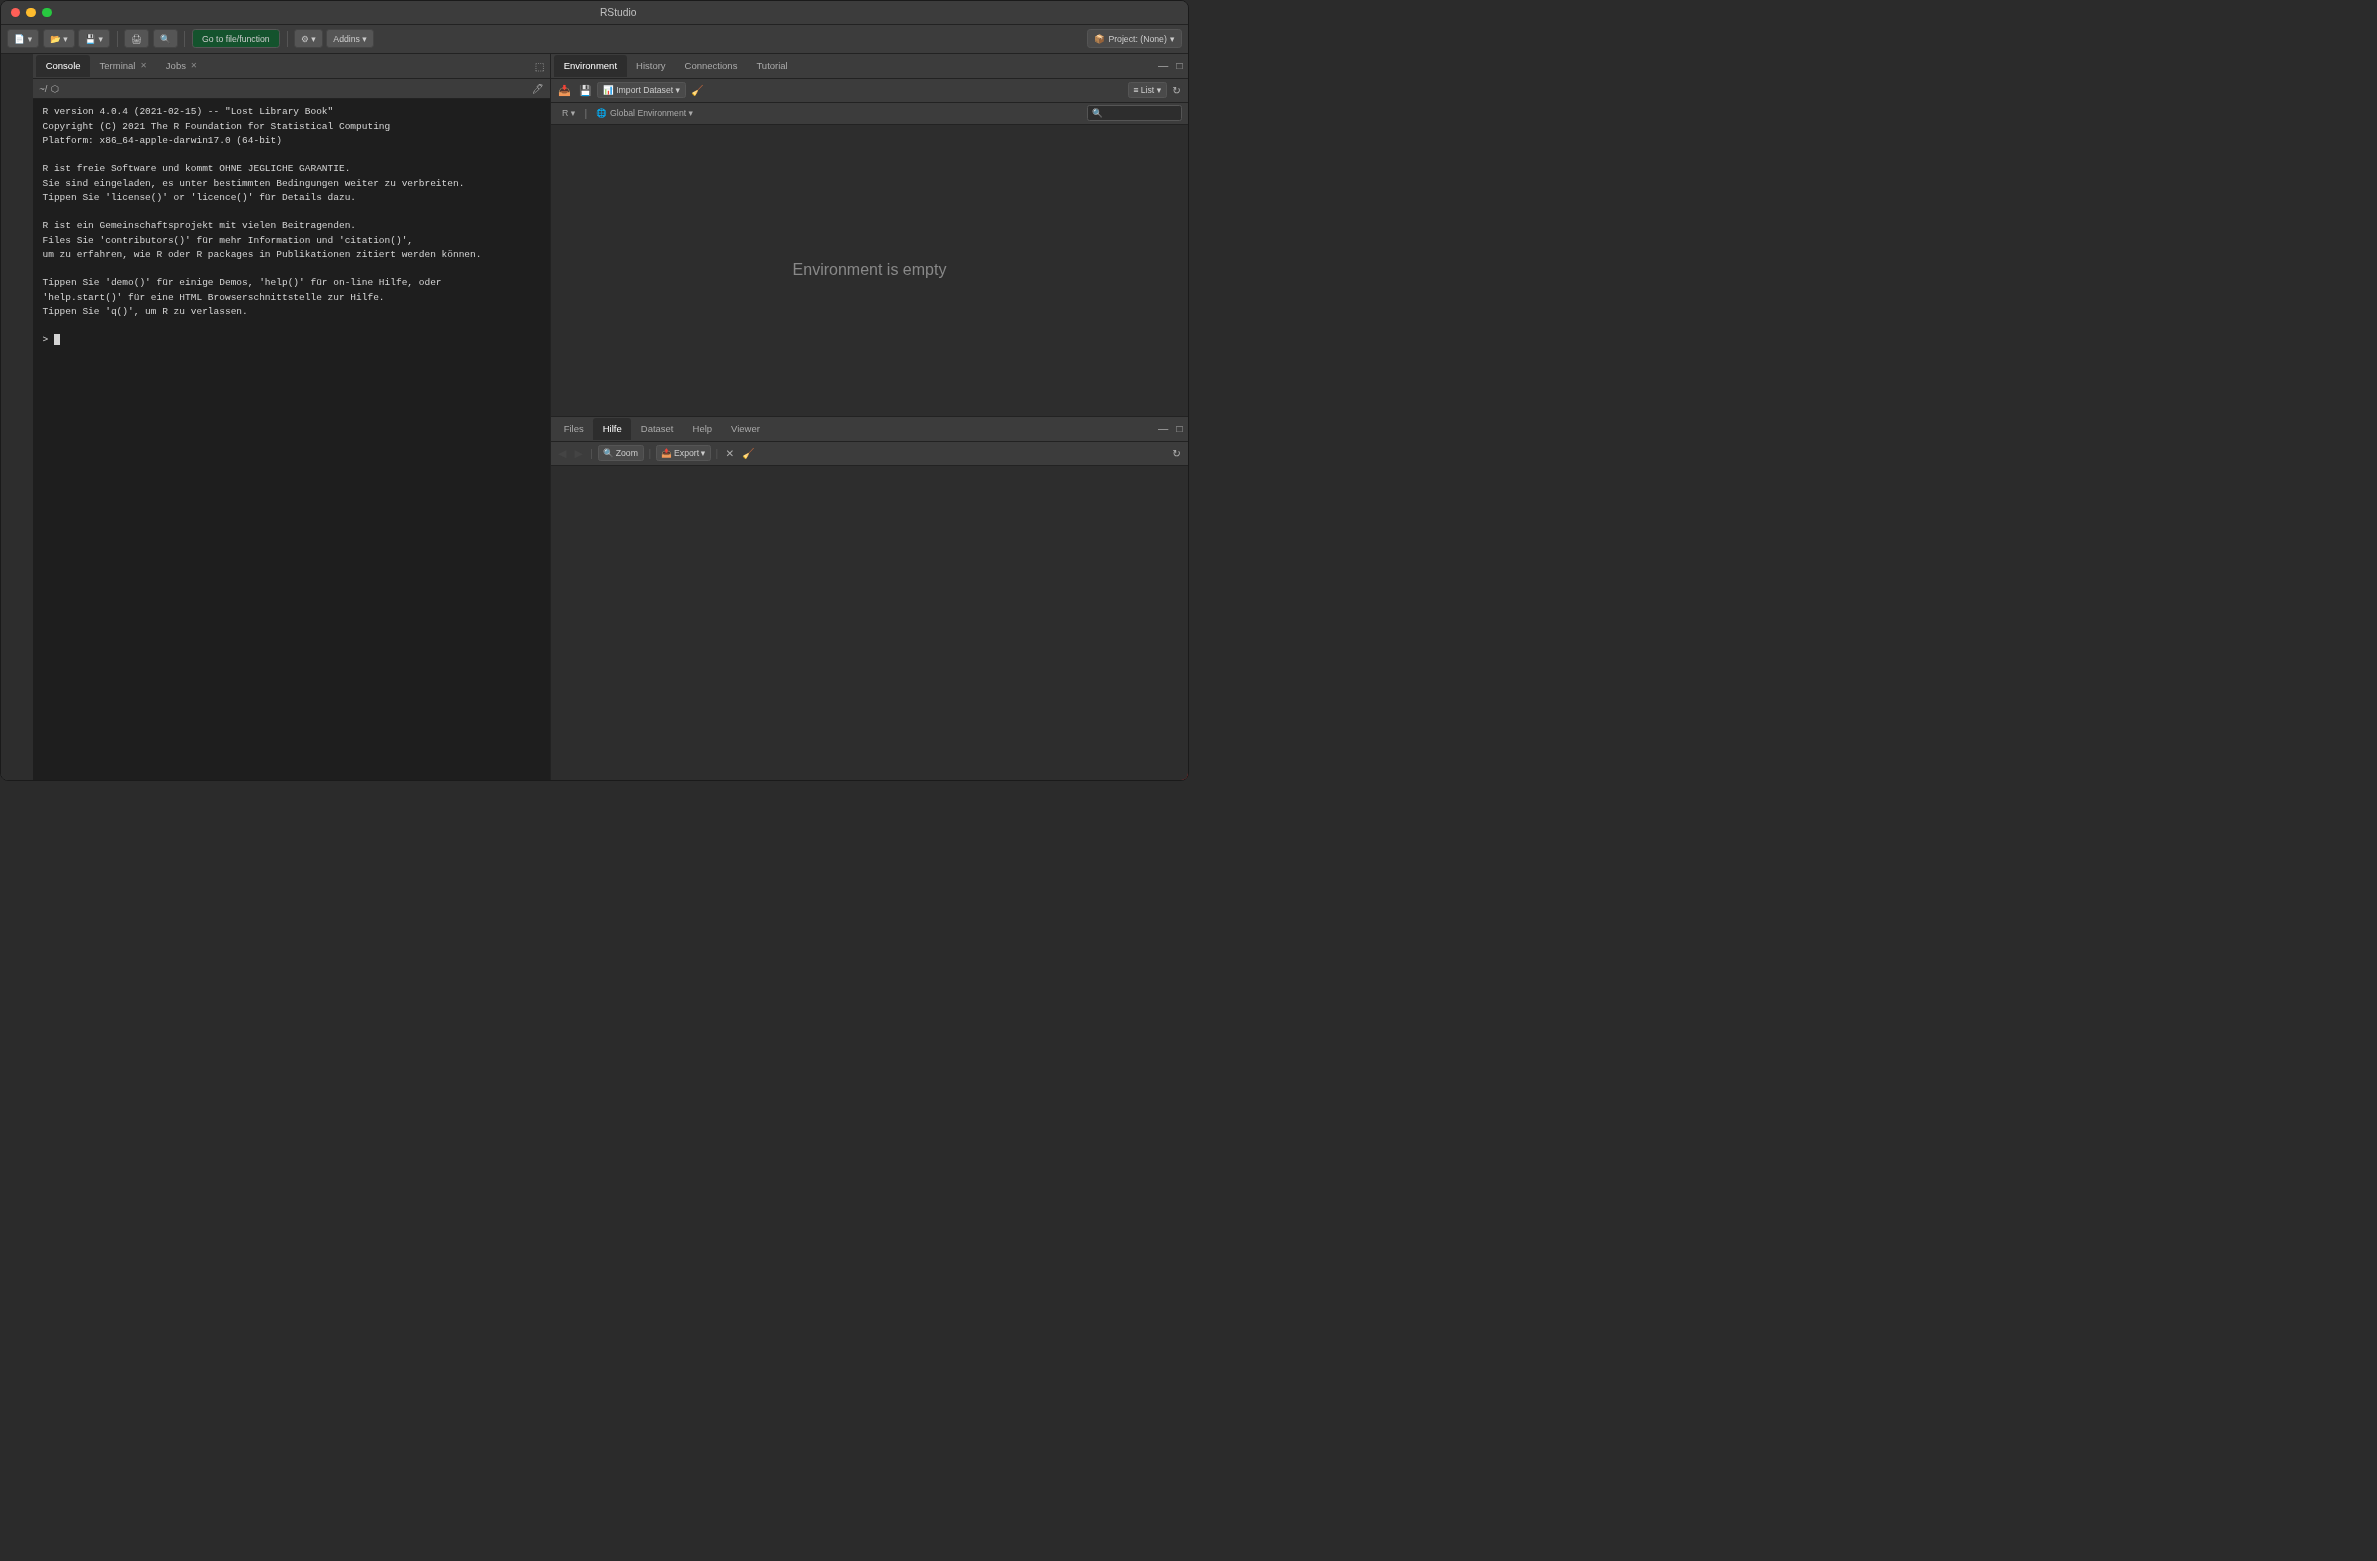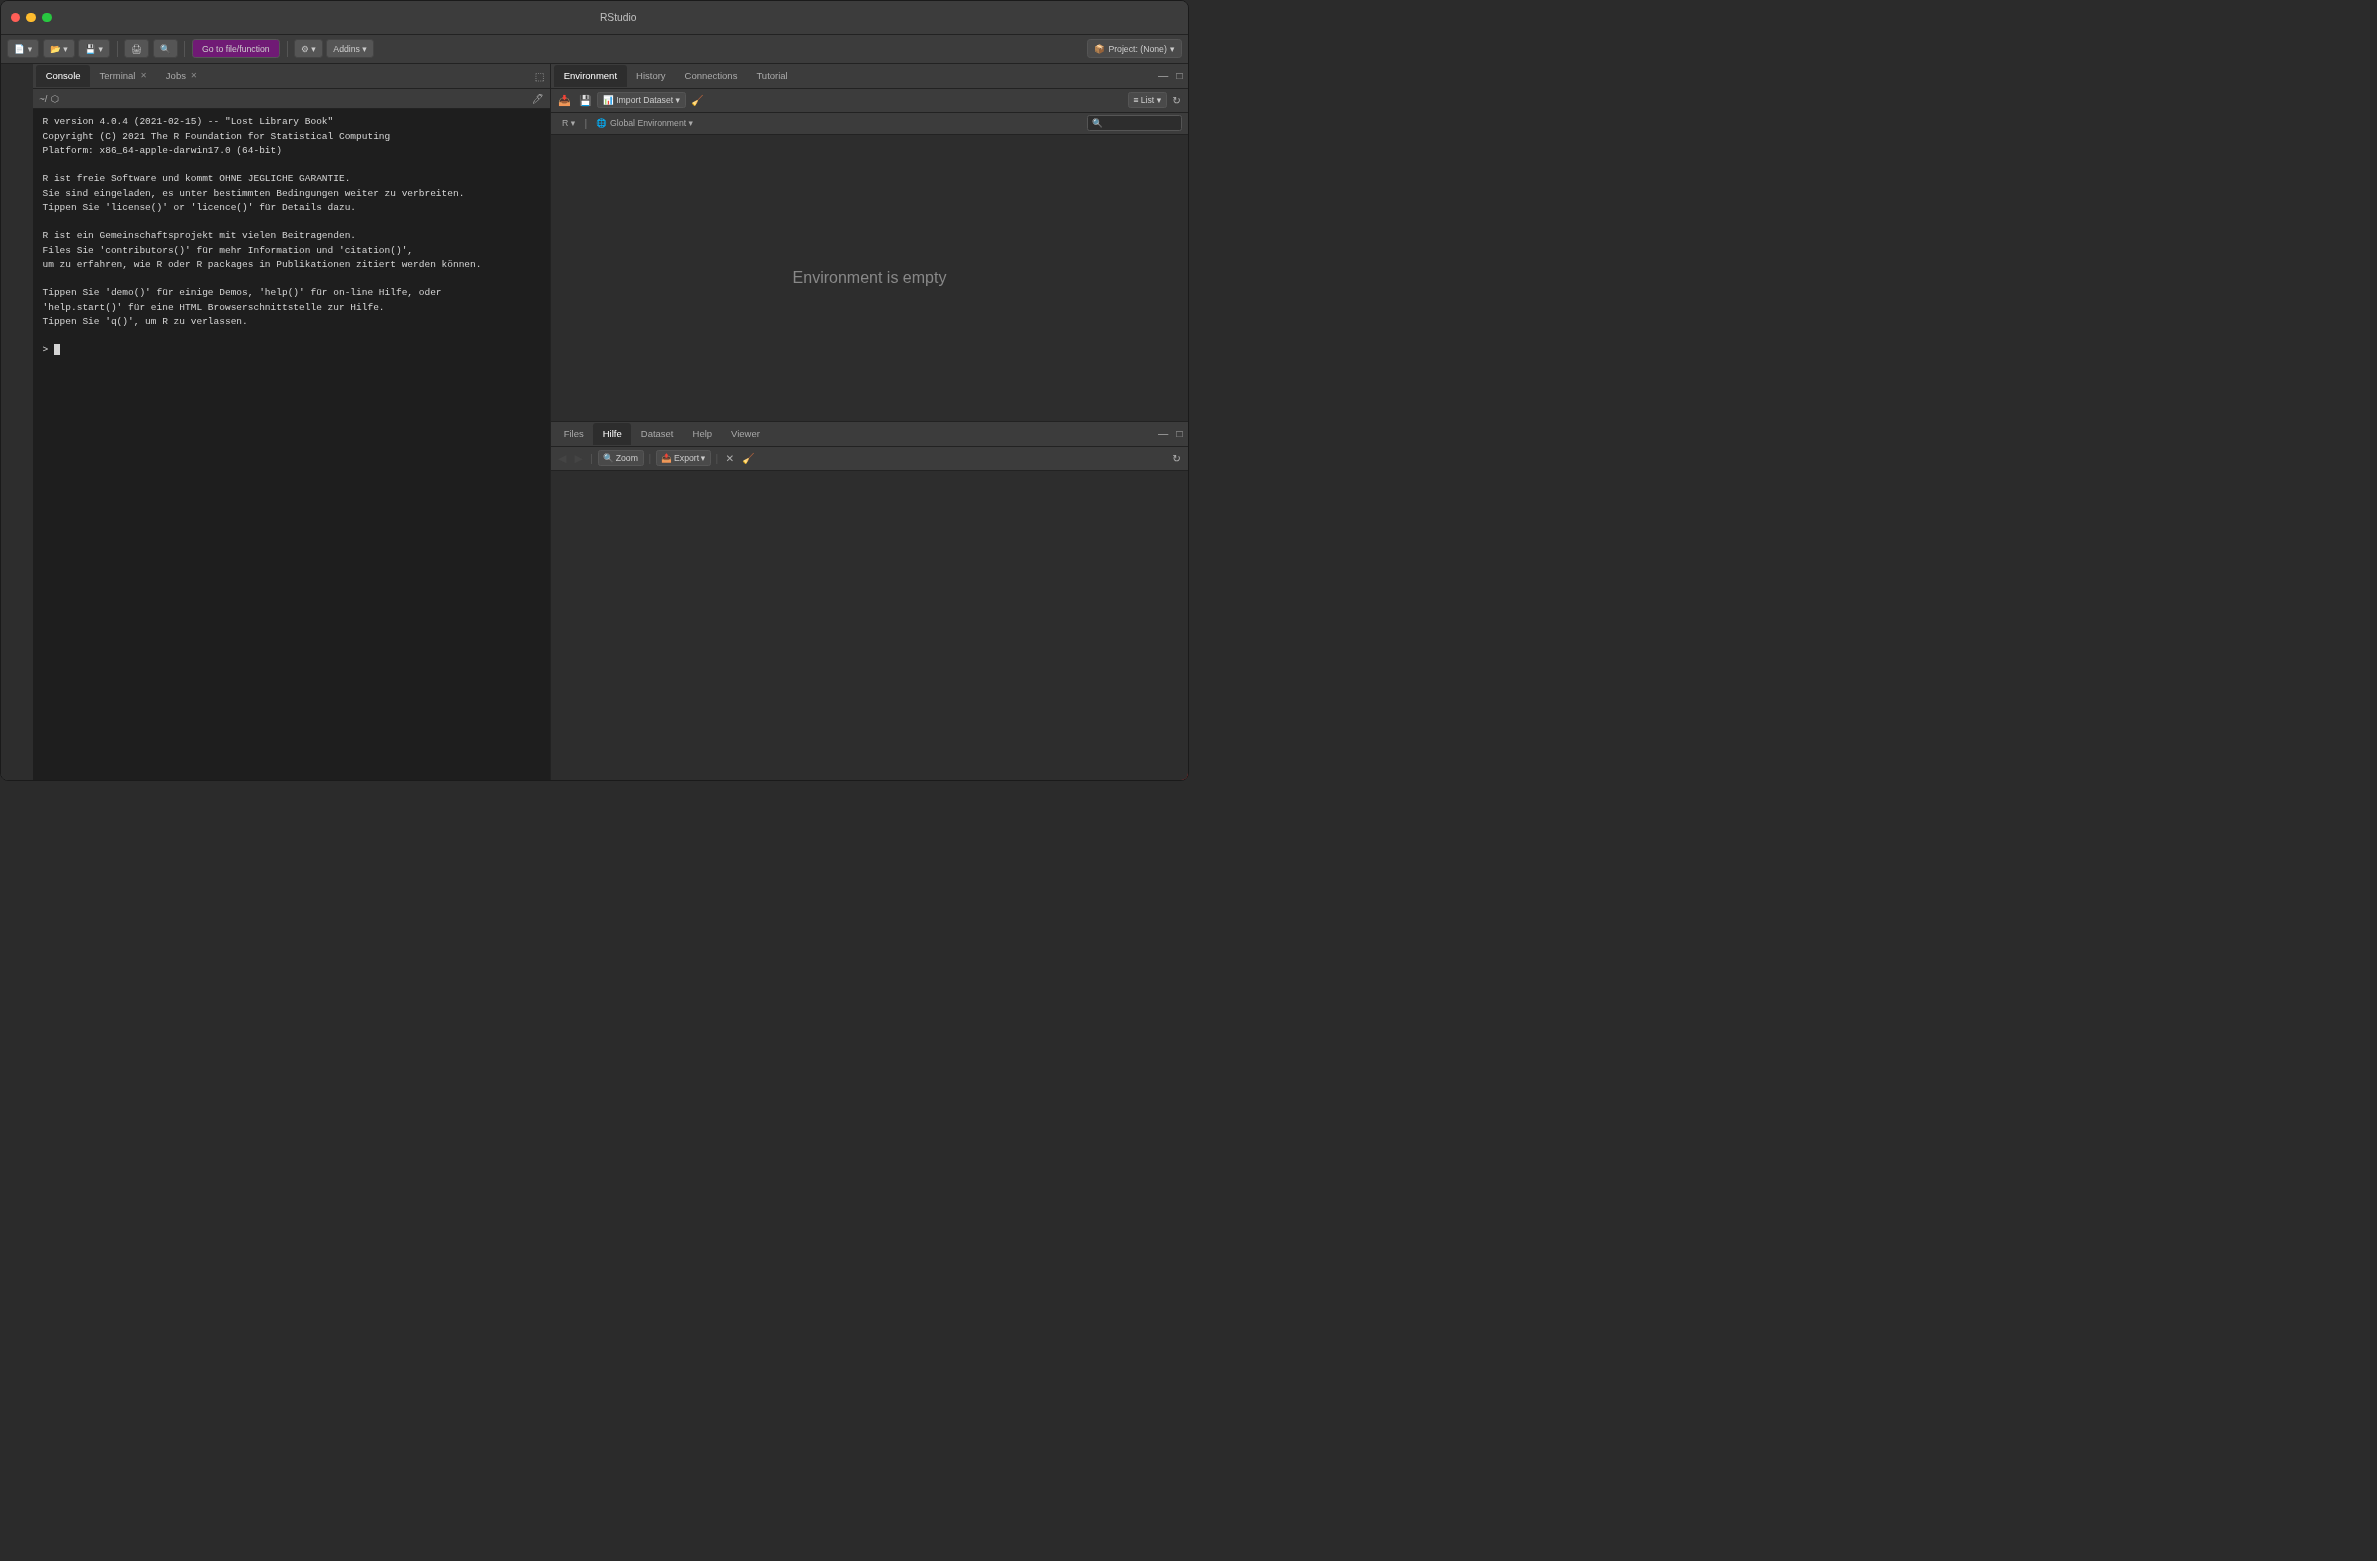--- a/index.html
+++ b/index.html
@@ -20,21 +20,21 @@
       background: #3c3f41;
       border-radius: 8px;
       overflow: hidden;
       display: flex;
       flex-direction: column;
       border: 0.8px solid #1a1a1a;
     }
 
     .title-bar {
       background: #3c3c3c;
-      height: 34px;
+      height: 24px;
       display: flex;
       align-items: center;
       padding: 0 9.5px;
       gap: 6.3px;
       border-bottom: 0.8px solid #222;
       flex-shrink: 0;
     }
 
     .traffic-light {
       width: 9.5px;
@@ -81,21 +81,21 @@
     }
 
     .toolbar-separator {
       width: 0.8px;
       height: 16px;
       background: #555;
       margin: 0 3.2px;
     }
 
     .toolbar-goto {
-      background: #701a75;
+      background: #14532d;
       border: 0.8px solid #555;
       border-radius: 3.2px;
       color: #ccc;
       font-size: 8.7px;
       padding: 2.4px 9.5px;
       cursor: pointer;
       height: 19px;
       display: flex;
       align-items: center;
     }

